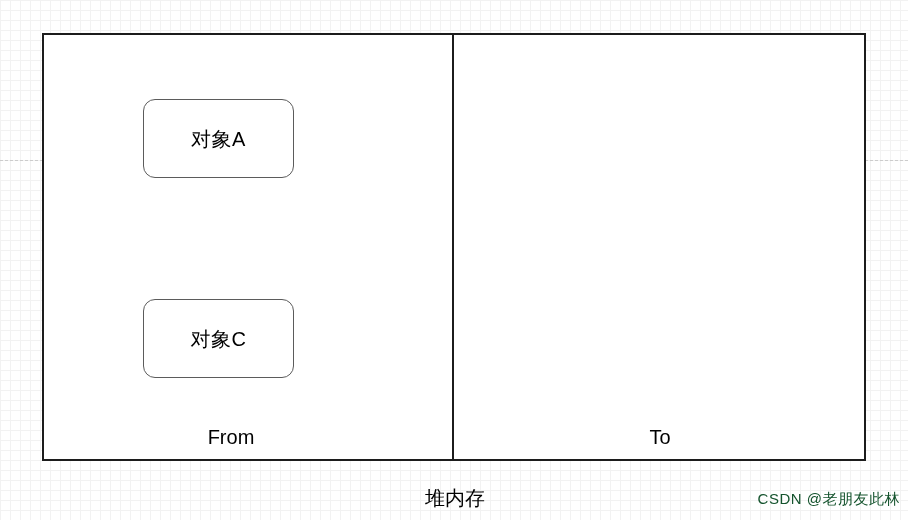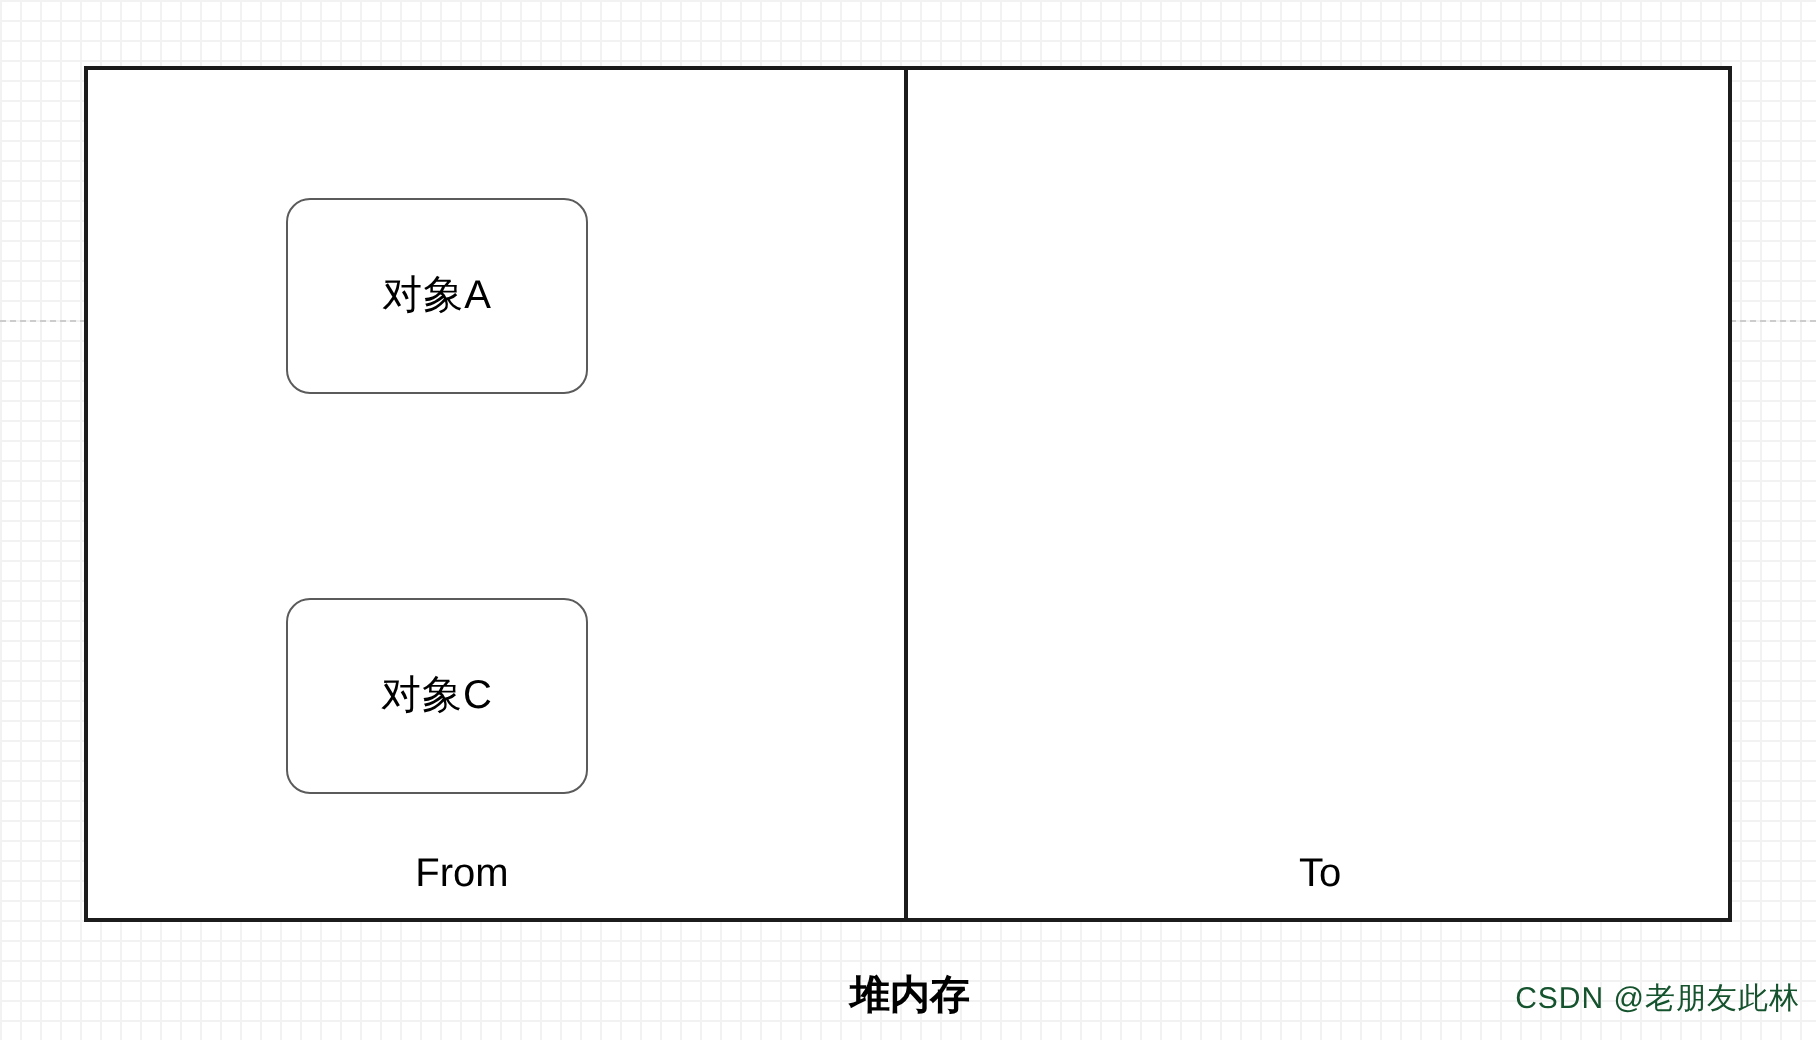--- a/index.html
+++ b/index.html
@@ -66,21 +66,21 @@
     width: 0;
     height: 428px;
     border-left: 2px solid #1c1c1c;
   }
 
   
   .obj-card {
     position: absolute;
     left: 143px;
     width: 151px;
-    height: 98px;
+    height: 79px;
     box-sizing: border-box;
     background: #ffffff;
     border: 1.6px solid #5b5b5b;
     border-radius: 12px;
     display: flex;
     align-items: center;
     justify-content: center;
   }
 
   .obj-card .obj-label {
@@ -120,21 +120,20 @@
   .caption {
     position: absolute;
     left: 355px;
     width: 200px;
     top: 488px;
     text-align: center;
     font-size: 20px;
     color: #000000;
     line-height: 1;
     white-space: nowrap;
-    font-weight: bold;
   }
 
   
   .watermark {
     position: absolute;
     right: 8px;
     top: 490px;
     font-size: 15px;
     color: #14532d;
     white-space: nowrap;

